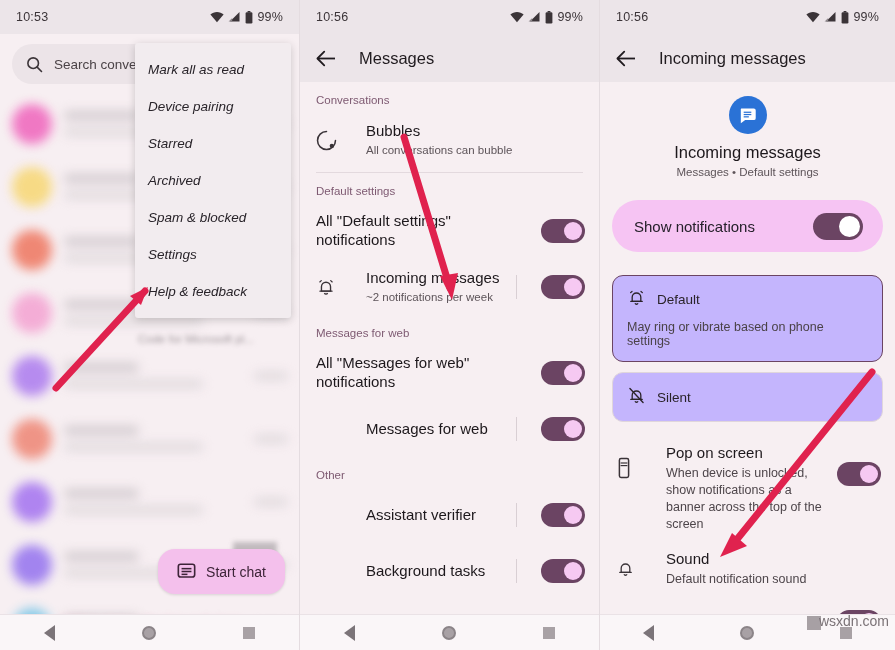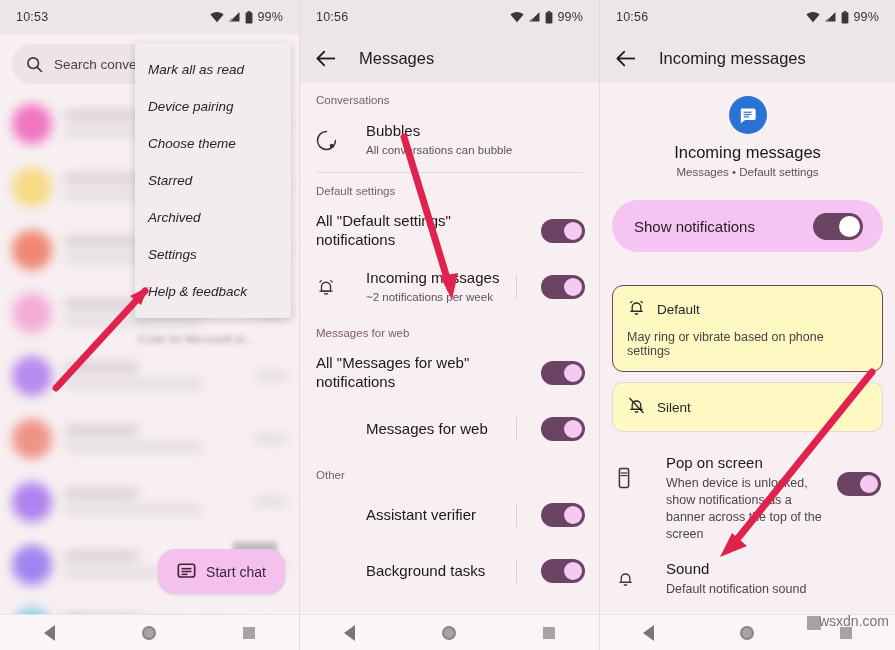--- a/index.html
+++ b/index.html
@@ -105,22 +105,22 @@
   .hero-t { font-size: 16.5px; color: #1d181c; }
   .hero-s { font-size: 11.5px; color: #5d5459; margin-top: 4px; }
 
   .show-notif {
     margin: 18px 12px 0; background: #f6c4f3; border-radius: 26px; height: 52px;
     display: flex; align-items: center; justify-content: space-between; padding: 0 20px 0 22px;
   }
   .show-notif span { font-size: 15px; color: #25202a; }
 
   .opt-card {
-    margin: 33px 12px 0; border-radius: 11px; padding: 12px 14px 13px;
-    background: #fef9c3;
+    margin: 23px 12px 0; border-radius: 11px; padding: 12px 14px 13px;
+    background: #c4b5fd;
   }
   .opt-card.sel { border: 1.6px solid #6b4463; }
   .opt-card.plain { border: 1px solid #e0d6db; margin-top: 10px; padding: 13px 14px; }
   .opt-head { display: flex; align-items: center; gap: 11px; color: #2a2329; font-size: 13.5px; }
   .opt-sub { font-size: 12.5px; color: #4a4247; margin-top: 10px; }
 
   
   .navbar {
     position: absolute; left: 0; bottom: 0; width: 100%; height: 36px;
     background: #faf6f8; border-top: 1px solid #eae2e6;
@@ -253,23 +253,23 @@
           <line x1="4.8" y1="7" x2="15.2" y2="7" stroke="#3d2438" stroke-width="1.6"></line>
           <line x1="4.8" y1="10" x2="15.2" y2="10" stroke="#3d2438" stroke-width="1.6"></line>
           <line x1="4.8" y1="13" x2="11" y2="13" stroke="#3d2438" stroke-width="1.6"></line>
         </svg>
       <span>Start chat</span>
     </div>
 
     <div class="menu">
       <div class="menu-item">Mark all as read</div>
       <div class="menu-item">Device pairing</div>
-      <div class="menu-item">Choose theme</div>
       <div class="menu-item">Starred</div>
       <div class="menu-item">Archived</div>
+      <div class="menu-item">Spam &amp; blocked</div>
       <div class="menu-item">Settings</div>
       <div class="menu-item">Help &amp; feedback</div>
     </div>
 
     <div style="position:absolute;left:138px;top:333px;font-size:11.5px;color:#9f969b;filter:blur(2.4px);">Code for Microsoft pl...</div>
 
     <div class="navbar">
       <span class="nav-back"></span>
       <span class="nav-home"></span>
       <span class="nav-rec"></span>

